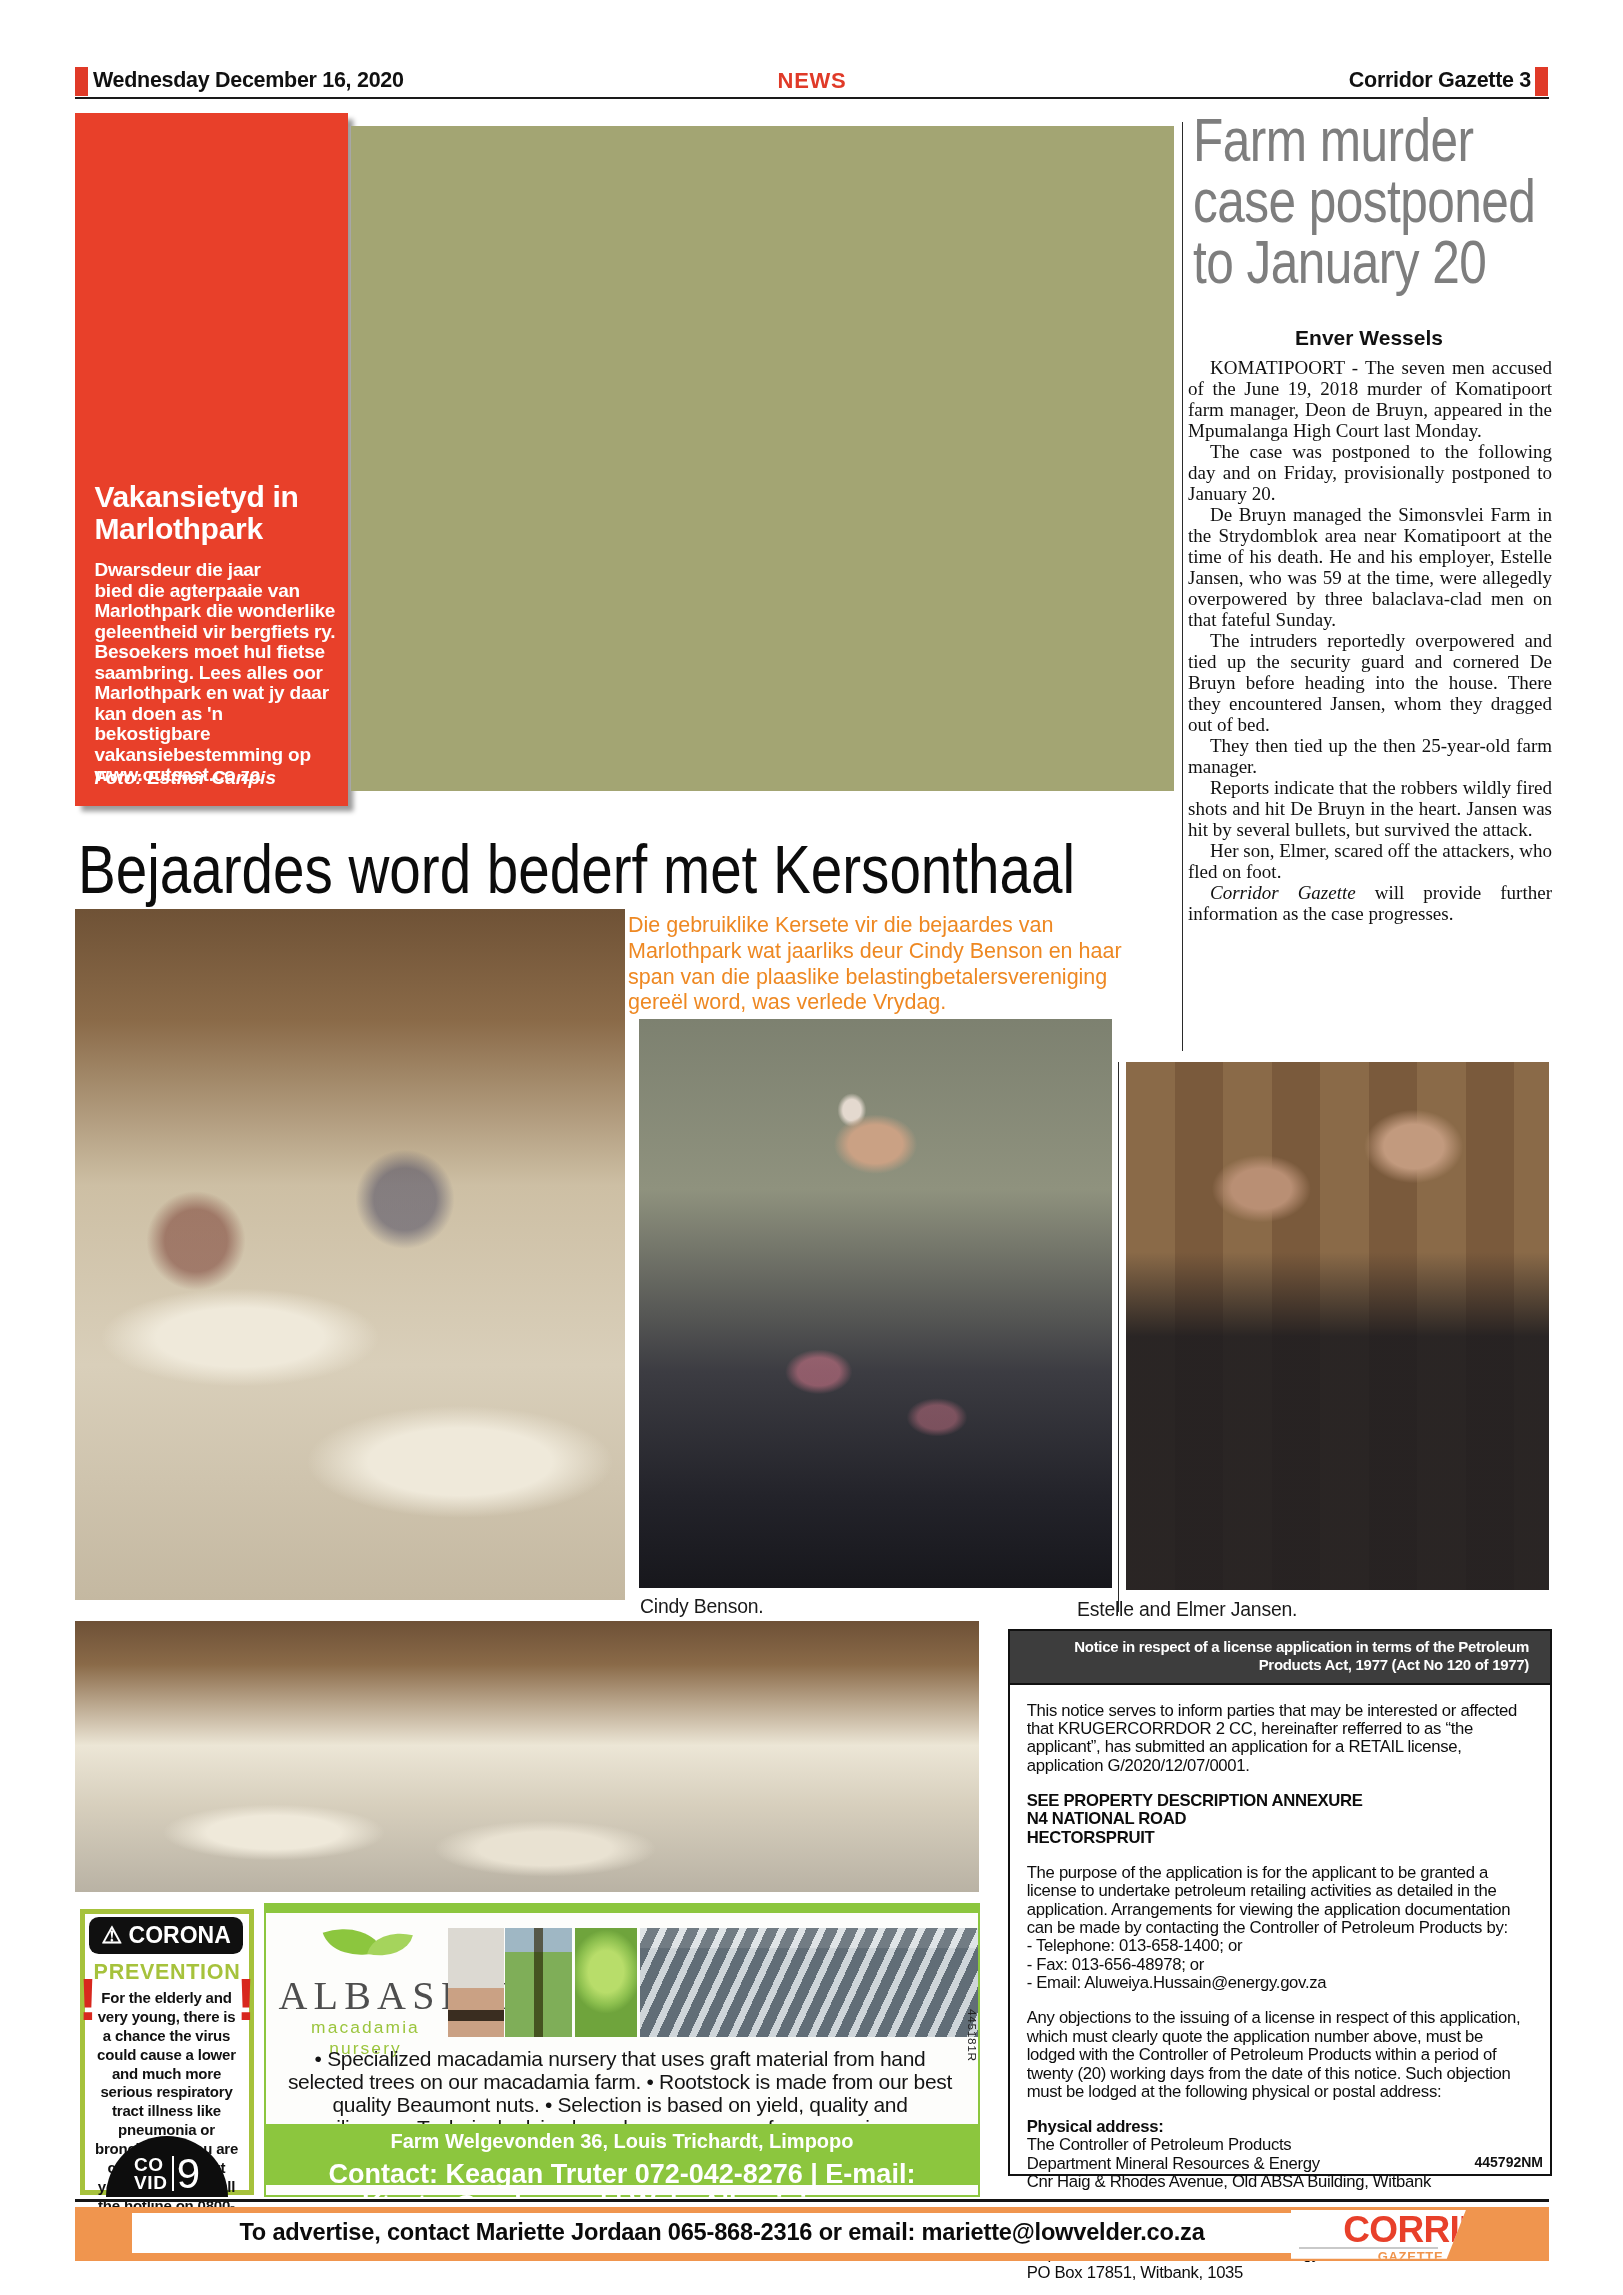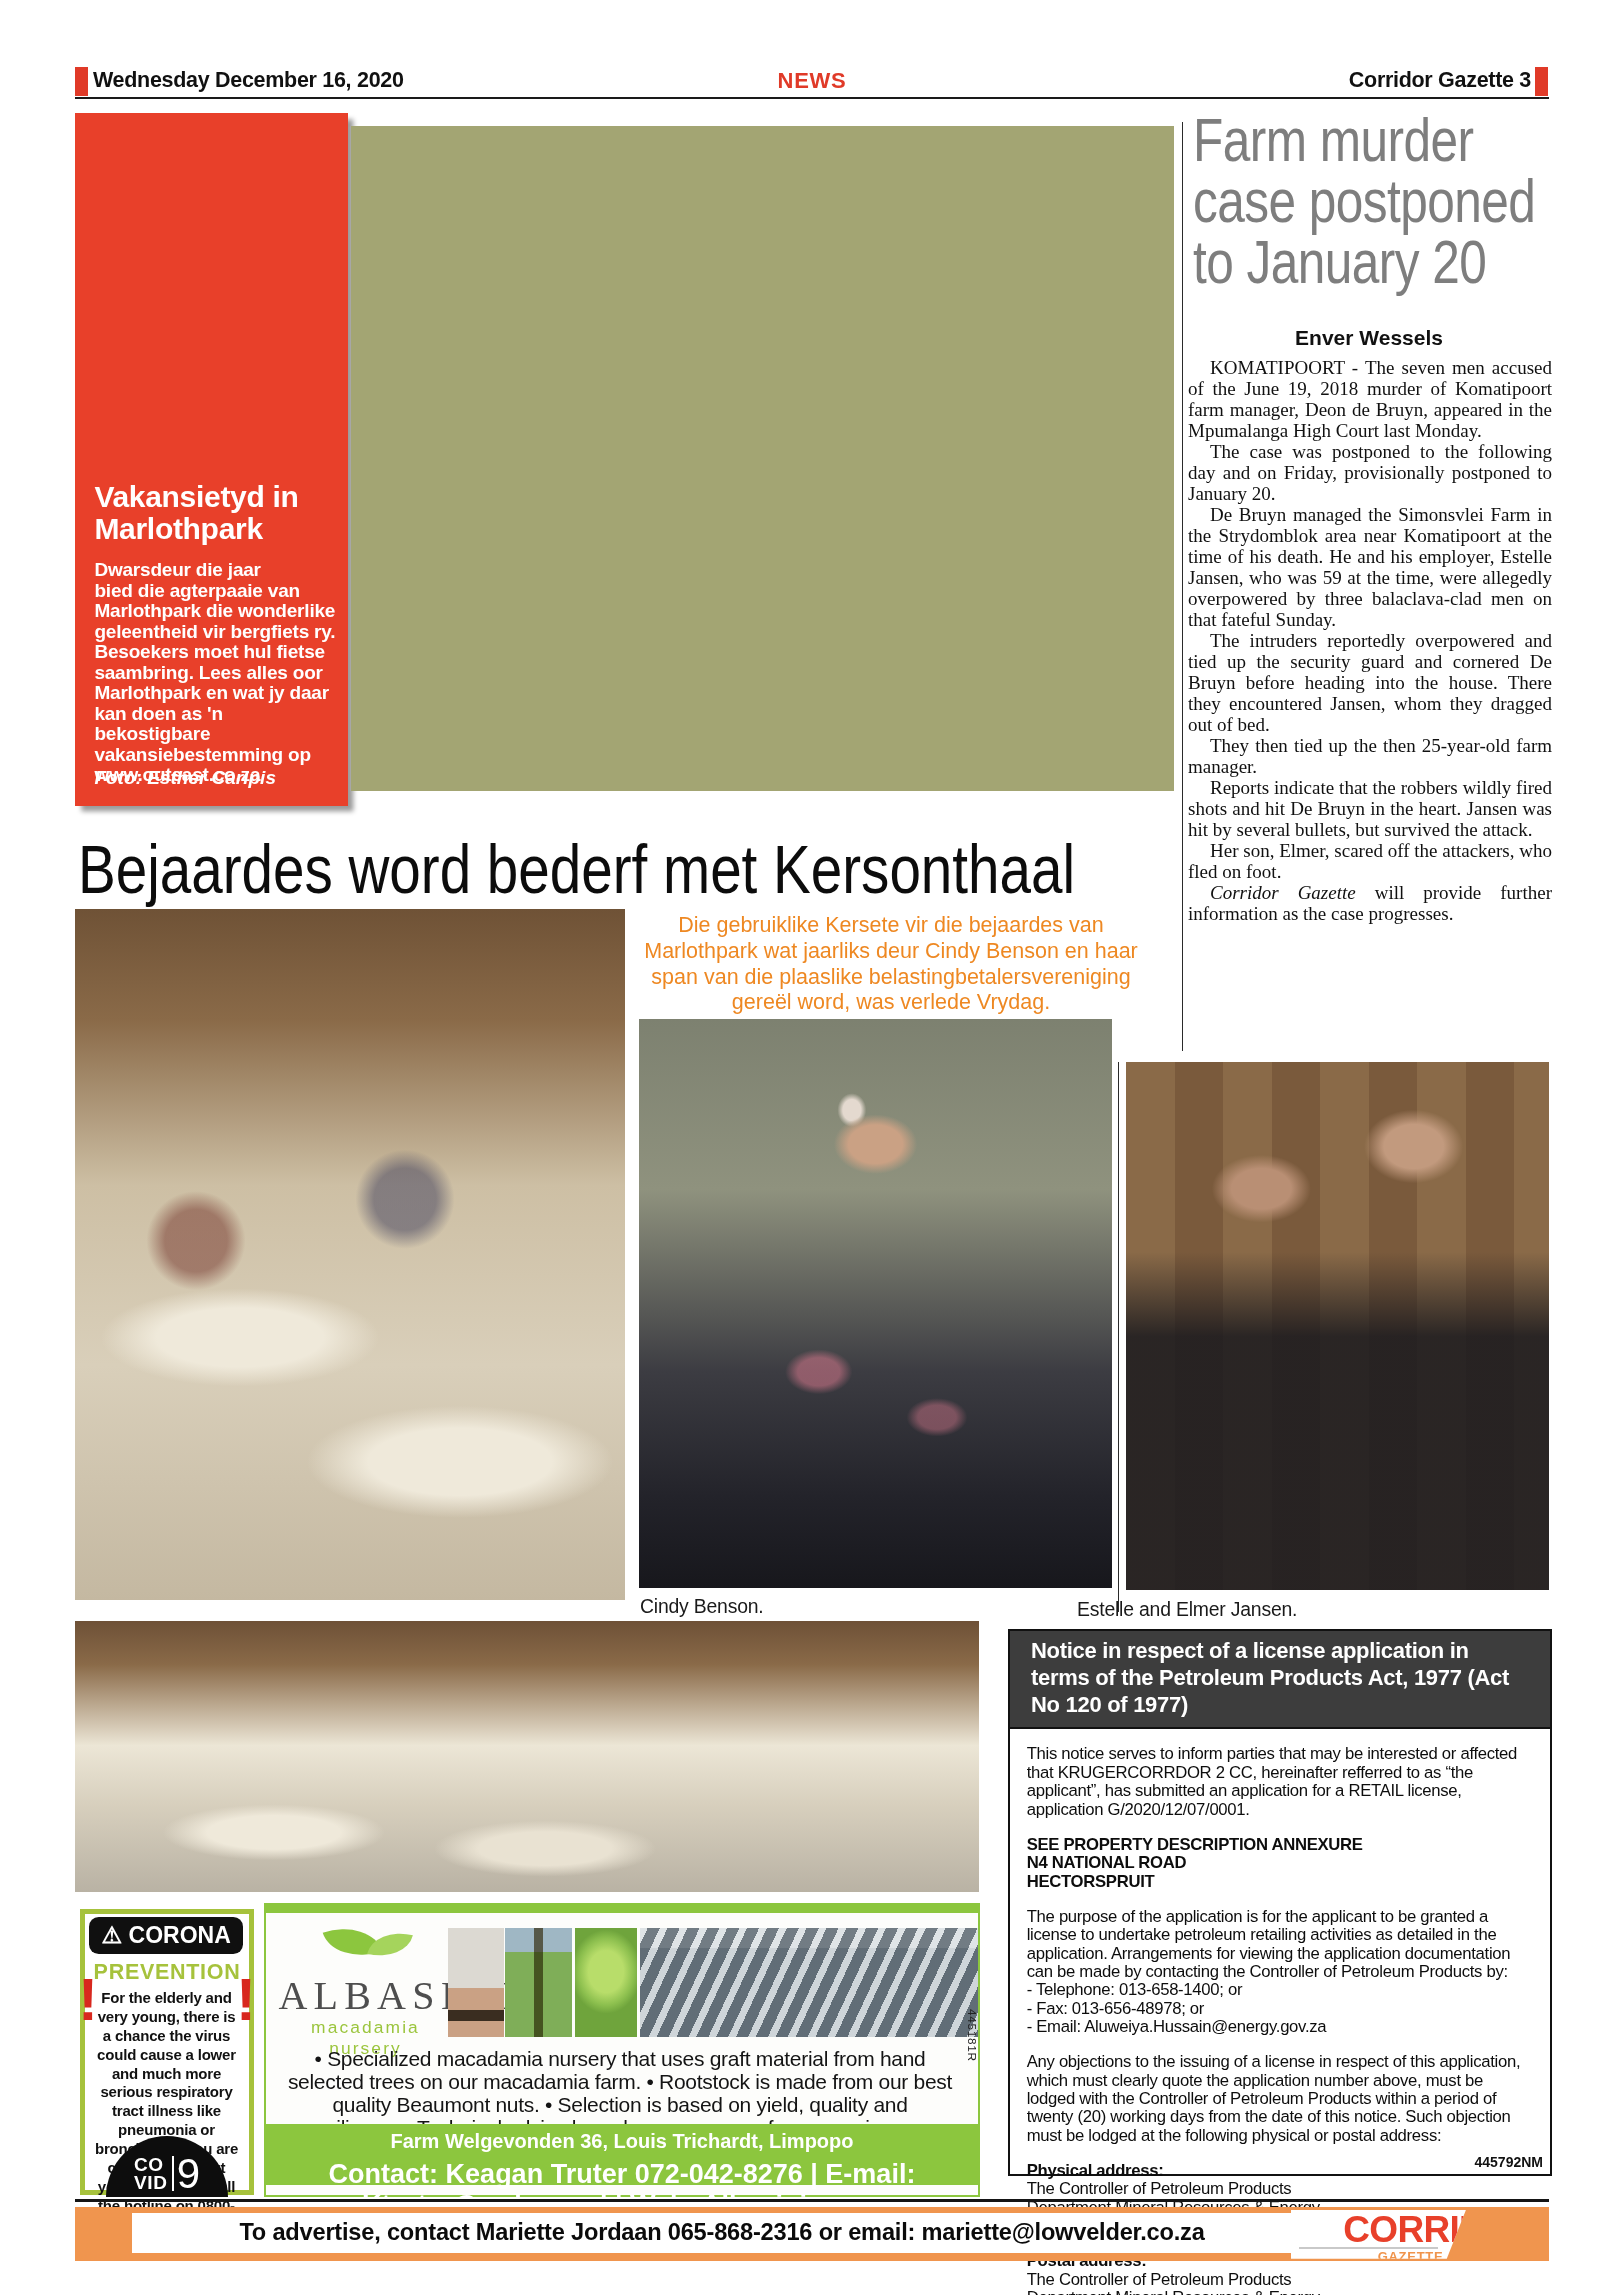--- a/index.html
+++ b/index.html
@@ -62,25 +62,25 @@
   
   .farm-rule { position:absolute; left:1182px; top:122px; width:1.4px; height:929px; background:#2a2a2a; }
   .photos-rule { position:absolute; left:1118px; top:1062px; width:1.4px; height:550px; background:#2a2a2a; }
   .farm-title { position:absolute; left:1193px; top:110px; width:458px; font-size:62px; line-height:0.98; color:#7e7e7e; letter-spacing:-0.7px; transform:scaleX(0.8); transform-origin:0 0; }
   .farm-byline { position:absolute; left:1188px; top:326px; width:362px; text-align:center; font-size:21px; font-weight:bold; }
   .farm-body { position:absolute; left:1188px; top:357px; width:364px; font-family:"Liberation Serif", serif; font-size:19px; line-height:21px; text-align:justify; }
   .farm-body p { text-indent:22px; }
 
   
   .bej-headline { position:absolute; left:78px; top:830px; font-size:69px; color:#0c0c0c; white-space:nowrap; letter-spacing:0px; transform:scaleX(0.82); transform-origin:0 0; }
-  .bej-sub { position:absolute; left:628px; top:913px; width:526px; text-align:center; font-size:21.5px; line-height:1.2; color:#ee8822; }
+  .bej-sub { position:absolute; left:628px; top:913px; width:526px; text-align:left; font-size:21.5px; line-height:1.2; color:#ee8822; }
 
   
   .notice { position:absolute; left:1008px; top:1629px; width:544px; height:547px; border:2.1px solid #111; background:#fff; }
-  .notice-head { background:#3d3d3d; color:#fff; text-align:left; font-weight:bold; font-size:22px; line-height:1.22; padding:7px 21px 8.3px; letter-spacing:-0.3px; border-bottom:2.1px solid #111; }
+  .notice-head { background:#3d3d3d; color:#fff; text-align:right; font-weight:bold; font-size:15px; line-height:1.22; padding:7px 21px 8.3px; letter-spacing:-0.3px; border-bottom:2.1px solid #111; }
   .notice-body { padding:16.7px 16.7px 0; font-size:16.7px; line-height:18.4px; letter-spacing:-0.3px; color:#0d0d0d; }
   .notice-body .blk { margin-bottom:16.7px; white-space:pre-line; }
   .notice-body .bold { font-weight:bold; }
   .notice-code { position:absolute; right:7px; bottom:4.2px; font-size:14px; font-weight:bold; }
 
   
   .corona { position:absolute; left:80px; top:1909px; width:174px; height:286px; border:5.6px solid #a6c23c; background:#fff; }
   .corona-titlebar { position:absolute; left:4.2px; top:2.8px; width:154px; height:37px; background:#101010; border-radius:9.7px; color:#fff; font-weight:bold; font-size:23px; text-align:center; line-height:37px; letter-spacing:0px; }
   .corona-sub { position:absolute; left:0; top:46px; width:100%; text-align:center; color:#a6c23c; font-weight:bold; font-size:21.5px; letter-spacing:0.7px; }
   .corona-body { position:absolute; left:7px; top:75px; width:149px; text-align:center; font-weight:bold; font-size:15px; line-height:1.26; letter-spacing:-0.2px; }

